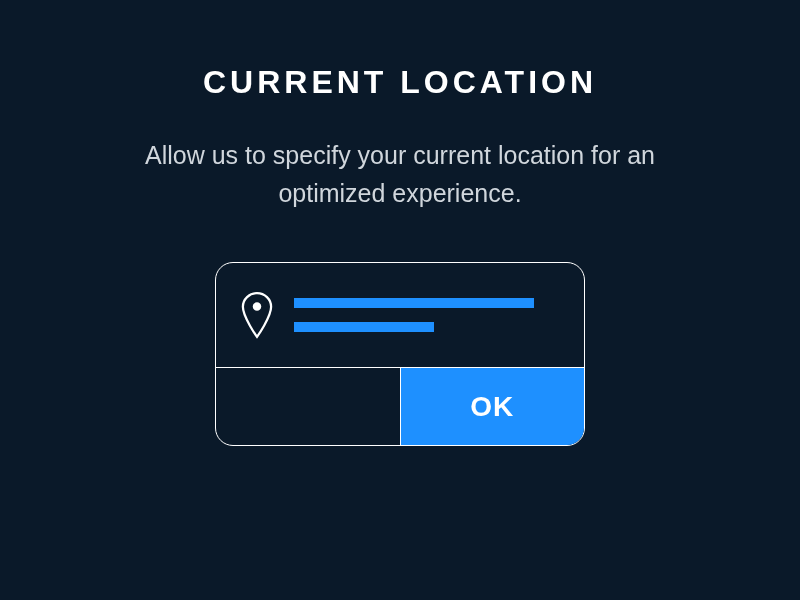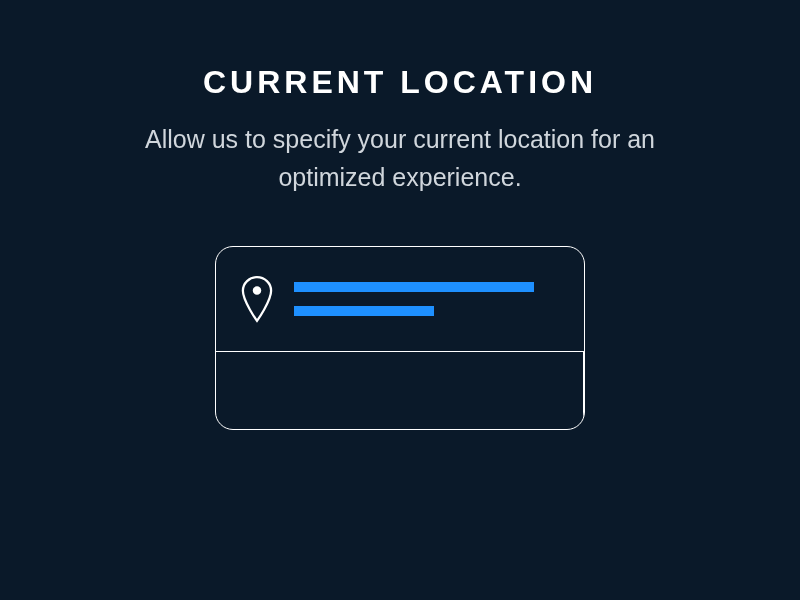--- a/index.html
+++ b/index.html
@@ -23,21 +23,21 @@
       font-weight: 800;
       letter-spacing: 4px;
       margin-top: 64px;
       text-align: center;
     }
     .description {
       color: #d0d6dc;
       font-size: 25px;
       font-weight: 400;
       text-align: center;
-      margin-top: 20px;
+      margin-top: 36px;
       line-height: 1.5;
       max-width: 560px;
     }
     .prompt-card {
       margin-top: 50px;
       width: 370px;
       border: 1.5px solid #ffffff;
       border-radius: 18px;
       overflow: hidden;
       background: transparent;
@@ -114,14 +114,15 @@
         <circle cx="12" cy="11" r="3" fill="#ffffff" stroke="none"></circle>
       </svg>
     </span>
     <div class="lines">
       <div class="line1"></div>
       <div class="line2"></div>
     </div>
   </div>
   <div class="prompt-actions">
     <button class="action-left"></button>
+    <button class="action-right">OK</button>
   </div>
 </div>
 
 </body></html>

